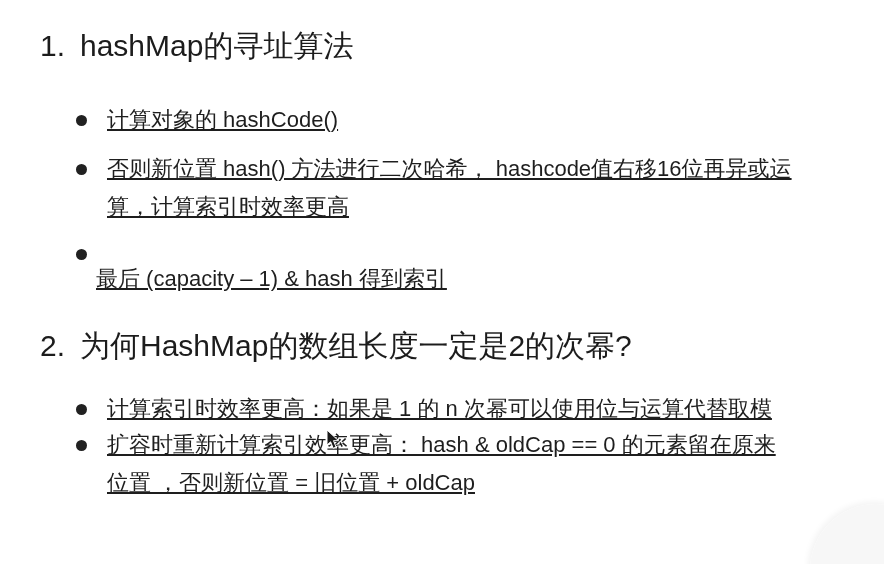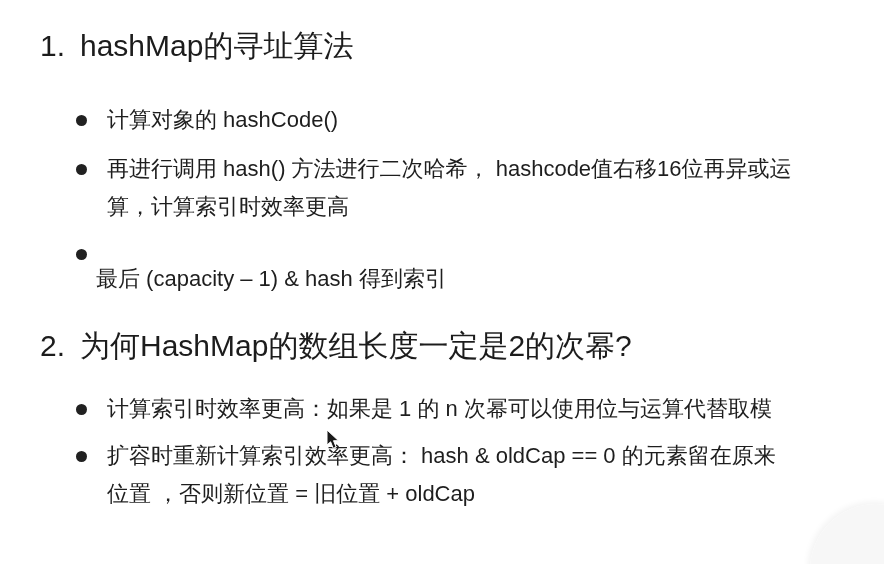--- a/index.html
+++ b/index.html
@@ -45,21 +45,21 @@
     margin-top: 14px;
     flex: 0 0 11px;
   }
   .bullet-text {
     margin-left: 20px;
     font-size: 22px;
     line-height: 38px;
     color: #1e1e1e;
     white-space: nowrap;
   }
-  .bullet-text .line { display: block; }
+  .bullet-text .line { display: block; text-decoration: underline; }
   .cursor {
     position: absolute;
     left: 326px;
     top: 429px;
     width: 14px;
     height: 21px;
     pointer-events: none;
   }
   .watermark {
     position: absolute;
@@ -85,21 +85,21 @@
   <div class="bullet-row" style="top: 101px;">
     <span class="dot"></span>
     <span class="bullet-text">
       <span class="line">计算对象的 hashCode()</span>
     </span>
   </div>
 
   <div class="bullet-row" style="top: 150px;">
     <span class="dot"></span>
     <span class="bullet-text">
-      <span class="line">再进行调用 hash() 方法进行二次哈希，  hashcode值右移16位再异或运</span>
+      <span class="line">否则新位置 hash() 方法进行二次哈希，  hashcode值右移16位再异或运</span>
       <span class="line">算，计算索引时效率更高</span>
     </span>
   </div>
 
   <div class="bullet-row" style="top: 235px; flex-direction: column;">
     <span class="dot"></span>
     <span class="bullet-text">
       <span class="line">最后 (capacity – 1) &amp; hash 得到索引</span>
     </span>
   </div>
@@ -109,21 +109,21 @@
     <span class="title">为何HashMap的数组长度一定是2的次幂?</span>
   </div>
 
   <div class="bullet-row" style="top: 390px;">
     <span class="dot"></span>
     <span class="bullet-text">
       <span class="line">计算索引时效率更高：如果是 1 的 n 次幂可以使用位与运算代替取模</span>
     </span>
   </div>
 
-  <div class="bullet-row" style="top: 437px;">
+  <div class="bullet-row" style="top: 426px;">
     <span class="dot"></span>
     <span class="bullet-text">
       <span class="line">扩容时重新计算索引效率更高：  hash &amp; oldCap == 0 的元素留在原来</span>
       <span class="line">位置 ，否则新位置 = 旧位置 + oldCap</span>
     </span>
   </div>
 
   <div class="watermark"></div>
 
   <svg class="cursor" viewBox="0 0 14 21">

